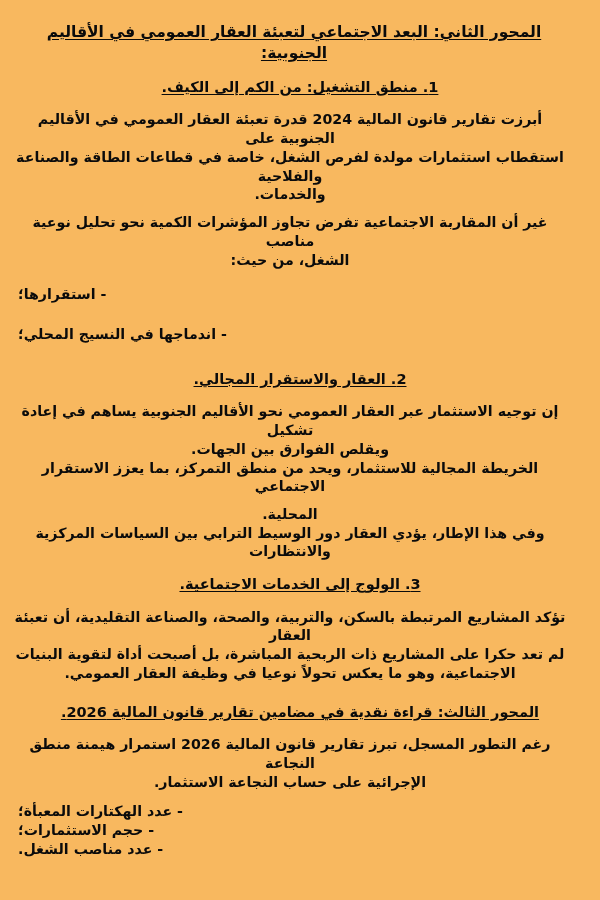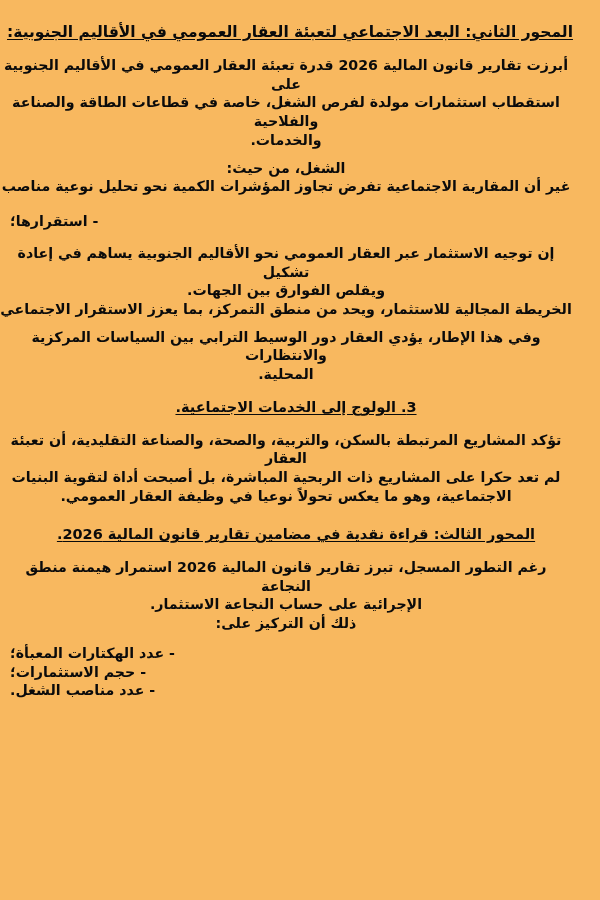--- a/index.html
+++ b/index.html
@@ -13,21 +13,21 @@
     background: #f8b85f;
     font-family: "DejaVu Sans", "Liberation Sans", sans-serif;
     color: #0b0b0b;
     direction: rtl;
     overflow: hidden;
   }
   #page {
     width: 600px;
     height: 900px;
     box-sizing: border-box;
-    padding: 14px 18px 8px 10px;
+    padding: 14px 18px 8px 18px;
     display: block;
   }
   .block {
     display: block;
     width: 100%;
   }
   .heading {
     font-weight: bold;
     text-align: center;
     text-decoration: underline;
@@ -83,64 +83,66 @@
   .sp-md { margin-top: 20px; }
   .nl { display: block; }
 </style>
 </head>
 <body style="background: rgb(248, 184, 95); color: rgb(11, 11, 11);">
 
 <div id="page">
 
   <div class="block heading h-main">المحور الثاني: البعد الاجتماعي لتعبئة العقار العمومي في الأقاليم الجنوبية:</div>
 
+  <div class="block heading h-sub">1. منطق التشغيل: من الكم إلى الكيف.</div>
 
   <div class="block para">
-    <span class="nl">أبرزت تقارير قانون المالية 2026 قدرة تعبئة العقار العمومي في الأقاليم الجنوبية على</span>
+    <span class="nl">أبرزت تقارير قانون المالية 2024 قدرة تعبئة العقار العمومي في الأقاليم الجنوبية على</span>
     <span class="nl">استقطاب استثمارات مولدة لفرص الشغل، خاصة في قطاعات الطاقة والصناعة والفلاحية</span>
     <span class="nl">والخدمات.</span>
   </div>
 
   <div class="block para para-tight">
+    <span class="nl">غير أن المقاربة الاجتماعية تفرض تجاوز المؤشرات الكمية نحو تحليل نوعية مناصب</span>
     <span class="nl">الشغل، من حيث:</span>
-    <span class="nl">غير أن المقاربة الاجتماعية تفرض تجاوز المؤشرات الكمية نحو تحليل نوعية مناصب</span>
   </div>
 
   <div class="block bullets-wrap">
     <ul class="bullets spaced">
       <li>- استقرارها؛</li>
+      <li>- اندماجها في النسيج المحلي؛</li>
     </ul>
   </div>
 
+  <div class="block heading h-sub sp-lg">2. العقار والاستقرار المجالي.</div>
 
   <div class="block para">
     <span class="nl">إن توجيه الاستثمار عبر العقار العمومي نحو الأقاليم الجنوبية يساهم في إعادة تشكيل</span>
     <span class="nl">ويقلص الفوارق بين الجهات.</span>
     <span class="nl">الخريطة المجالية للاستثمار، ويحد من منطق التمركز، بما يعزز الاستقرار الاجتماعي</span>
   </div>
 
   <div class="block para para-tight">
+    <span class="nl">المحلية.</span>
     <span class="nl">وفي هذا الإطار، يؤدي العقار دور الوسيط الترابي بين السياسات المركزية والانتظارات</span>
-    <span class="nl">المحلية.</span>
   </div>
 
   <div class="block heading h-sub">3. الولوج إلى الخدمات الاجتماعية.</div>
 
   <div class="block para">
     <span class="nl">تؤكد المشاريع المرتبطة بالسكن، والتربية، والصحة، والصناعة التقليدية، أن تعبئة العقار</span>
     <span class="nl">لم تعد حكرا على المشاريع ذات الربحية المباشرة، بل أصبحت أداة لتقوية البنيات</span>
     <span class="nl">الاجتماعية، وهو ما يعكس تحولاً نوعيا في وظيفة العقار العمومي.</span>
   </div>
 
   <div class="block heading h-sub sp-md">المحور الثالث: قراءة نقدية في مضامين تقارير قانون المالية 2026.</div>
 
   <div class="block para">
     <span class="nl">رغم التطور المسجل، تبرز تقارير قانون المالية 2026 استمرار هيمنة منطق النجاعة</span>
     <span class="nl">الإجرائية على حساب النجاعة الاستثمار.</span>
-    <span class="nl">ذلك أن التركيز على:</span>
   </div>
 
   <div class="block bullets-wrap-tight">
     <ul class="bullets tight">
       <li>- عدد الهكتارات المعبأة؛</li>
       <li>- حجم الاستثمارات؛</li>
       <li>- عدد مناصب الشغل.</li>
     </ul>
   </div>
 

